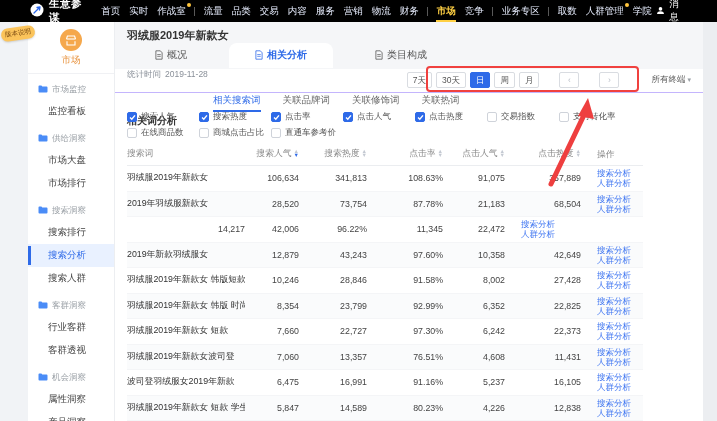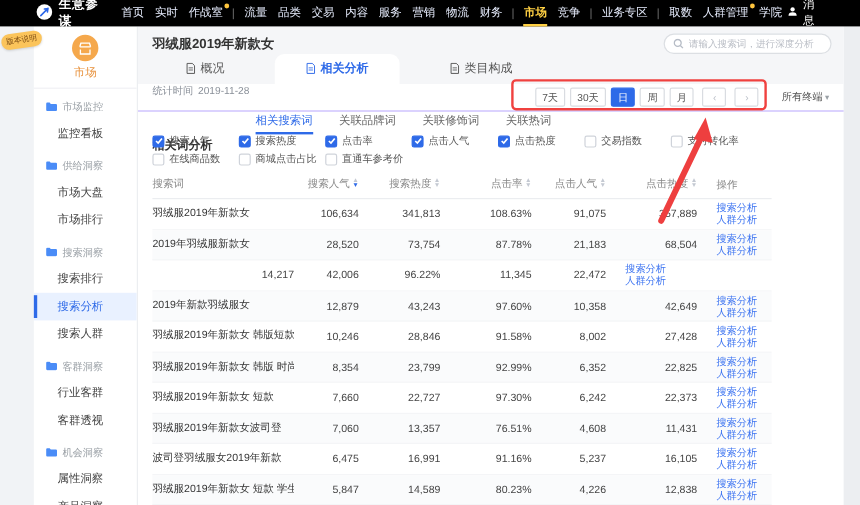--- a/index.html
+++ b/index.html
@@ -40,21 +40,21 @@
   .page-title { font-size:11px; font-weight:bold; color:#333; }
   .search-box { display:flex; align-items:center; gap:4px; background:#fff; border:1px solid #dcdfe3; border-radius:9px; height:17px; width:140px; padding:0 7px; }
   .search-box input { border:none; outline:none; font-size:8px; width:100%; color:#555; font-family:inherit; background:transparent; }
   .search-box input::placeholder { color:#b8bcc4; }
   .main-tabs { display:flex; align-items:flex-end; height:25px; margin-left:14px; }
   .main-tab { display:flex; align-items:center; gap:4px; font-size:10px; color:#555; padding:5px 14px 6px; margin-right:28px; cursor:pointer; }
   .main-tab.active { background:#fff; color:#2e6ae8; border-radius:8px 8px 0 0; padding:5px 26px 6px; font-weight:bold; }
   .tab-doc-icon { display:inline-flex; }
 
   .toolbar { height:24px; display:flex; padding:0 12px; border-bottom:1px solid #c4b5fd; font-size:8.5px; color:#8a9099; }
-  .toolbar-right { margin-left:auto; display:flex; align-items:center; gap:7px; }
+  .toolbar-right { margin-left:auto; display:flex; align-items:center; gap:20px; }
   .range-btn { min-width:20px; padding:0 5px; height:16px; line-height:14px; border:1px solid #d9dce1; border-radius:2px; background:#fff; color:#555; font-size:8.5px; text-align:center; cursor:pointer; }
   .range-btn.active { background:#2e6ae8; border-color:#2e6ae8; color:#fff; }
   .pager-btn { color:#b9bec7; }
   .terminal { margin-left:12px; color:#555; display:flex; align-items:center; gap:2px; cursor:pointer; }
   .terminal .caret { color:#9aa0a6; font-size:7px; }
 
   .section-row { height:18px; display:flex; align-items:center; padding:2px 12px 0; }
   .section-title { font-size:10px; font-weight:bold; color:#333;margin-top:36px; }
   .sub-tabs { display:flex; margin-left:36px; gap:22px; height:18px; }
   .sub-tab { font-size:9.5px; color:#666; cursor:pointer; position:relative; padding-bottom:4px; }
@@ -198,27 +198,20 @@
           <div class="side-item">属性洞察</div>
           <div class="side-item">产品洞察</div>
         </div>
       </div>
   </aside>
 
   <main class="main">
     <div class="head-band">
       <div class="head-row">
         <div class="page-title">羽绒服2019年新款女</div>
-        <div class="search-box">
-          <span><svg width="9" height="9" viewBox="0 0 10 10">
-                <circle cx="4.2" cy="4.2" r="3.2" fill="none" stroke="#b6bcc6" stroke-width="1.2"></circle>
-                <path d="M6.6 6.6 L9 9" stroke="#b6bcc6" stroke-width="1.2"></path>
-              </svg></span>
-          <input placeholder="请输入搜索词，进行深度分析" style="">
-        </div>
       </div>
       <div class="main-tabs" id="main-tabs">
           <div class="main-tab">
             <span class="tab-doc-icon">
               <svg width="8" height="10" viewBox="0 0 9 11">
                 <path d="M1 .8 H6 L8 3 V10.2 H1 Z" fill="none" stroke="currentColor" stroke-width=".9"></path>
                 <path d="M2.5 5 H6.5 M2.5 7 H6.5" stroke="currentColor" stroke-width=".8"></path>
               </svg>
             </span>
             <span>概况</span>

